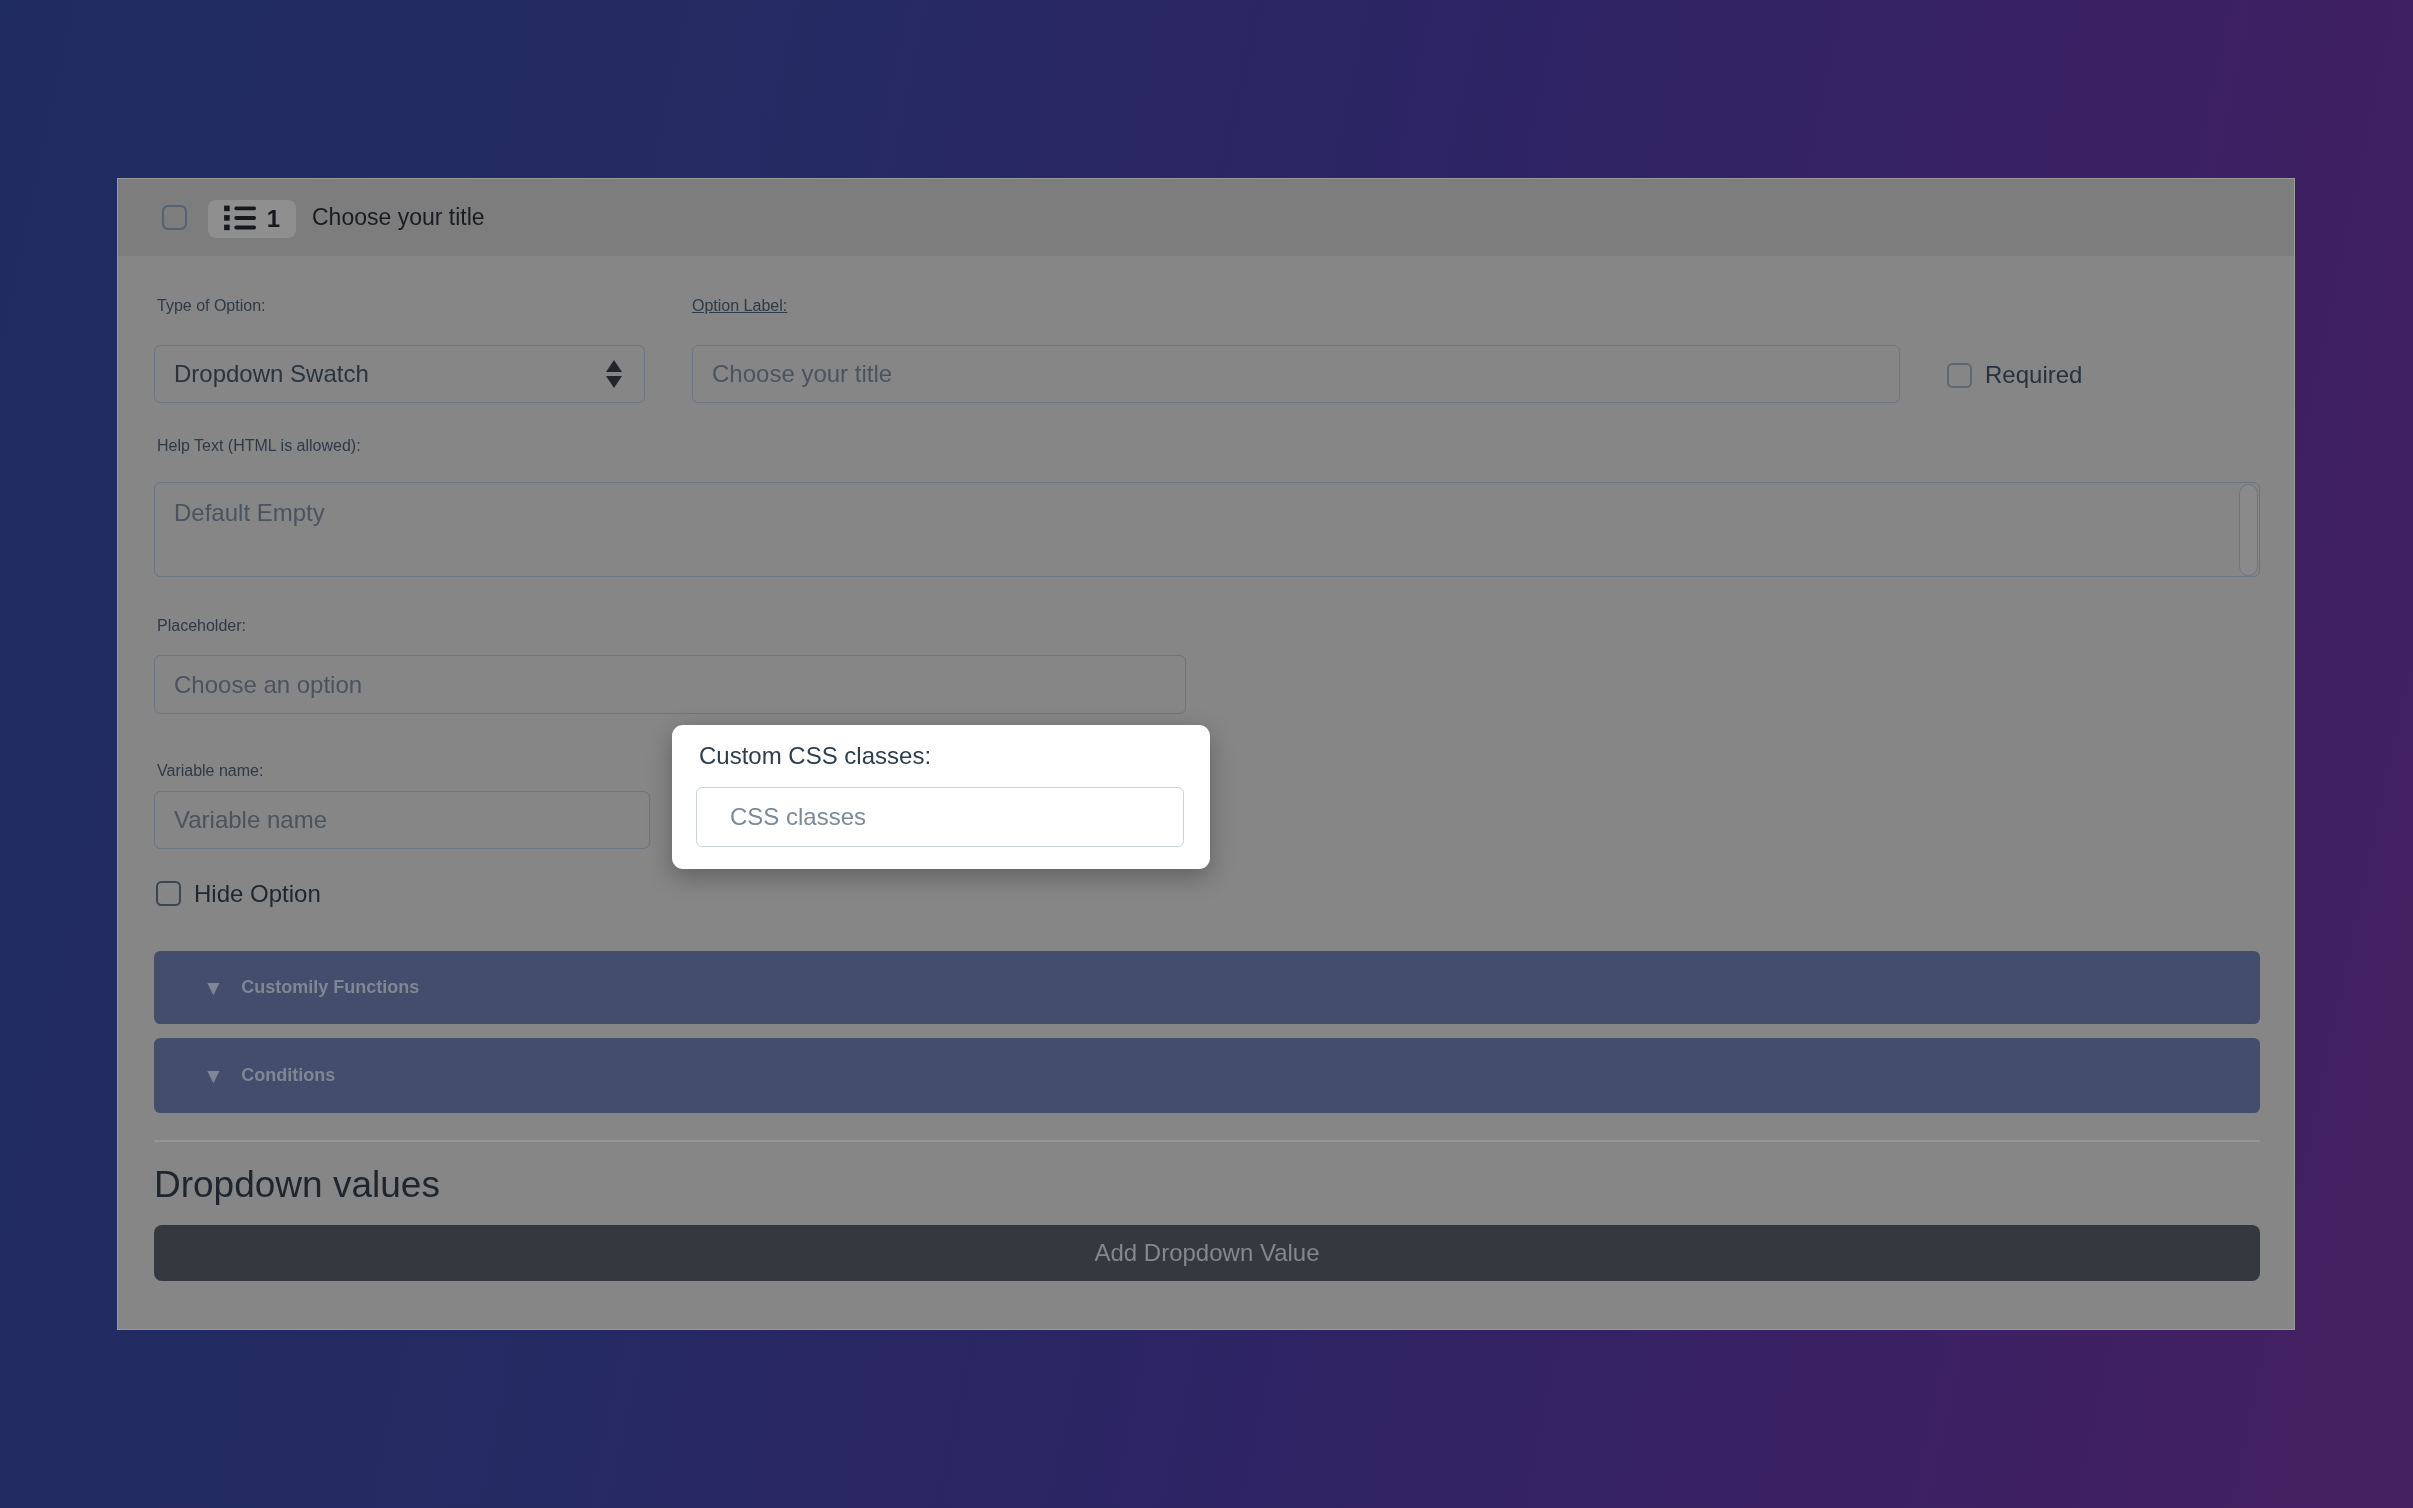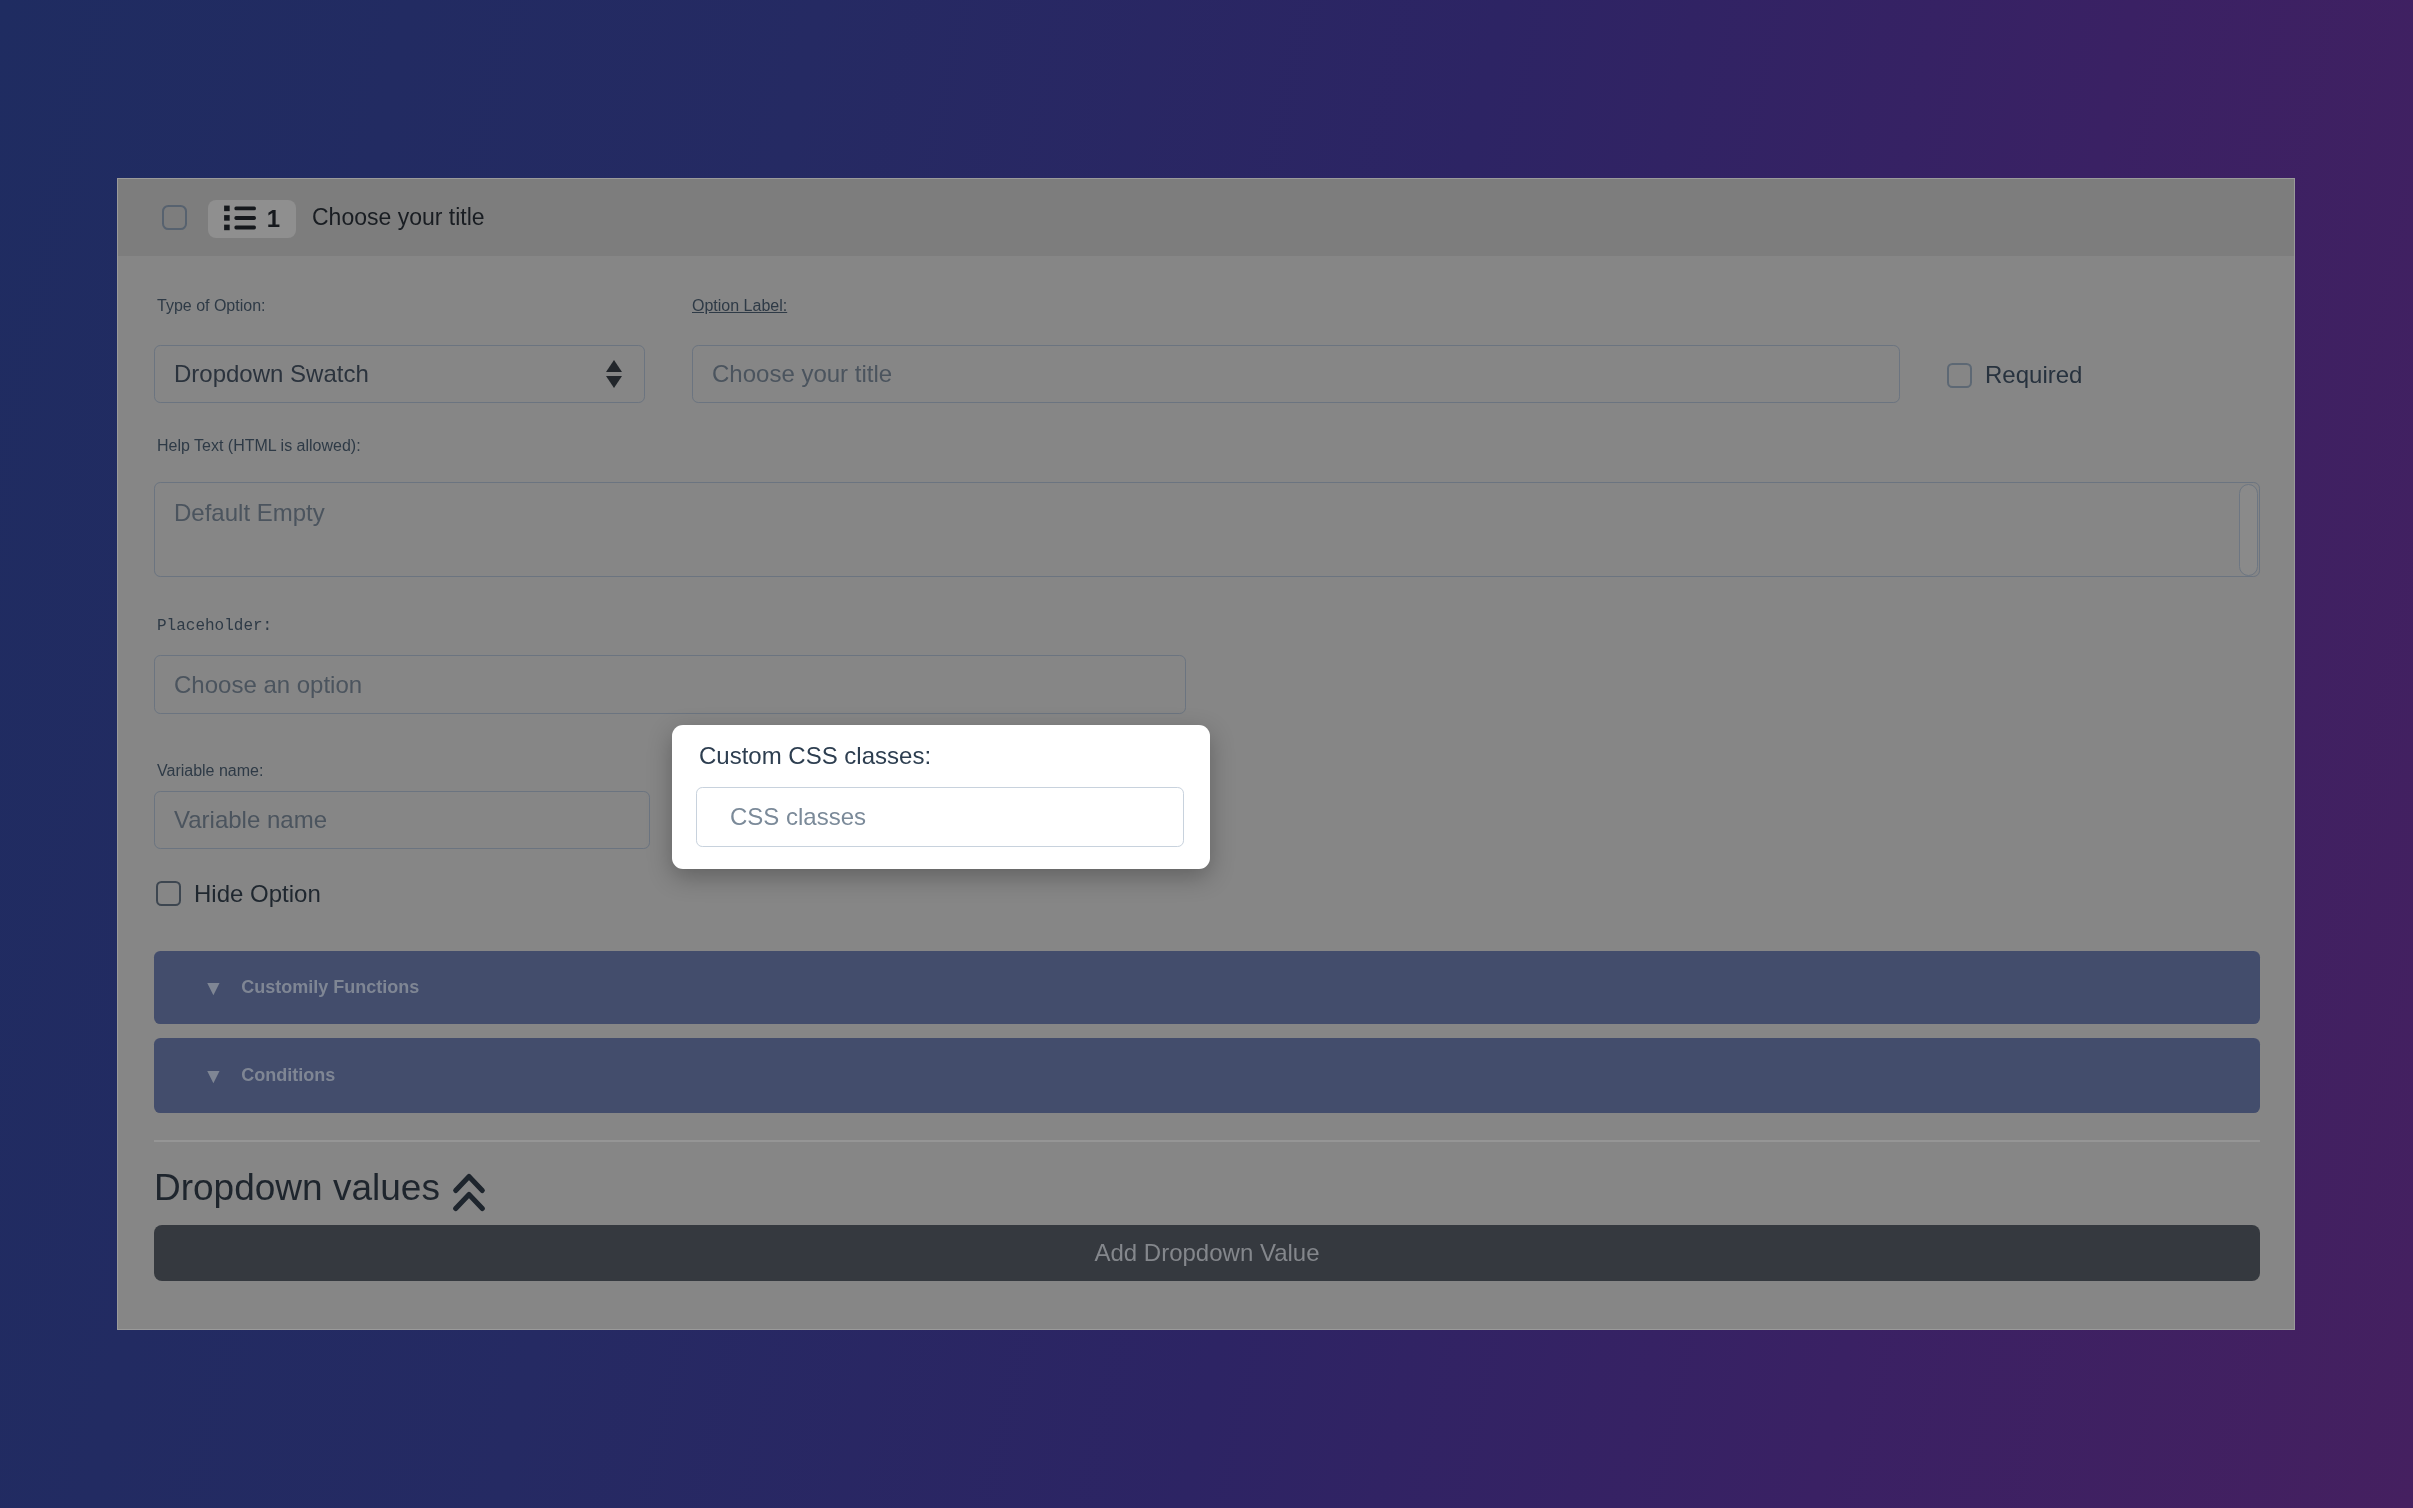--- a/index.html
+++ b/index.html
@@ -77,21 +77,21 @@
     position: absolute; left: 36px; width: 2106px; height: 73px; border-radius: 6.3px;
     background: #434d6c; display: flex; align-items: center; padding-left: 49px;
     box-sizing: border-box; gap: 17.4px; cursor: pointer;
   }
   .section-bar .tri { font-size: 21px; color: #7f8694; line-height: 1; }
   .section-bar .sec-label { font-size: 18px; font-weight: bold; color: #7f8694; }
 
   .divider { position: absolute; left: 36px; top: 961px; width: 2106px; height: 1.6px; background: #959595; }
 
   .dv-heading {
-    position: absolute; left: 36px; top: 985px; display: flex; align-items: center; gap: 11px;
+    position: absolute; left: 36px; top: 985px; display: flex; align-items: center; gap: 11px; flex-direction: column;
   }
   .dv-heading .dv-text { font-size: 37px; font-weight: 500; color: #1e252d; }
   .dv-heading svg { display: block; margin-top: 4.7px; cursor: pointer; }
 
   .add-btn {
     position: absolute; left: 36px; top: 1046px; width: 2106px; height: 56px;
     background: #35393f; border-radius: 8px; display: flex; align-items: center;
     justify-content: center; font-size: 24px; color: #84878c; cursor: pointer; border: none;
     font-family: "Liberation Sans", "DejaVu Sans", sans-serif;
   }
@@ -131,21 +131,21 @@
   <div class="field-label" style="left:574px; top:118px;text-decoration:underline;">Option Label:</div>
   <input class="ctl" style="left: 574px; top: 166px; width: 1208px; height: 58px;" placeholder="Choose your title">
 
   <div class="checkbox cb-light" style="left:1829px; top:184px;"></div>
   <div class="cb-label" style="left:1867px; top:182px; color:#27323e;">Required</div>
 
   <div class="field-label" style="left:39px; top:258px;">Help Text (HTML is allowed):</div>
   <textarea class="ctl" style="left: 36px; top: 303px; width: 2106px; height: 95px;" placeholder="Default Empty"></textarea>
   <div class="scroll-pill"></div>
 
-  <div class="field-label" style="left:39px; top:438px;font-family:Liberation Mono, monospace;">Placeholder:</div>
+  <div class="field-label" style="left:39px; top:438px;">Placeholder:</div>
   <input class="ctl" style="left: 36px; top: 476px; width: 1032px; height: 59px;" placeholder="Choose an option">
 
   <div class="field-label" style="left:39px; top:583px;">Variable name:</div>
   <input class="ctl" style="left: 36px; top: 612px; width: 496px; height: 58px;" placeholder="Variable name">
 
   <div class="spotlight">
     <div class="sp-label">Custom CSS classes:</div>
     <input class="sp-input" placeholder="CSS classes" style="">
   </div>
 

